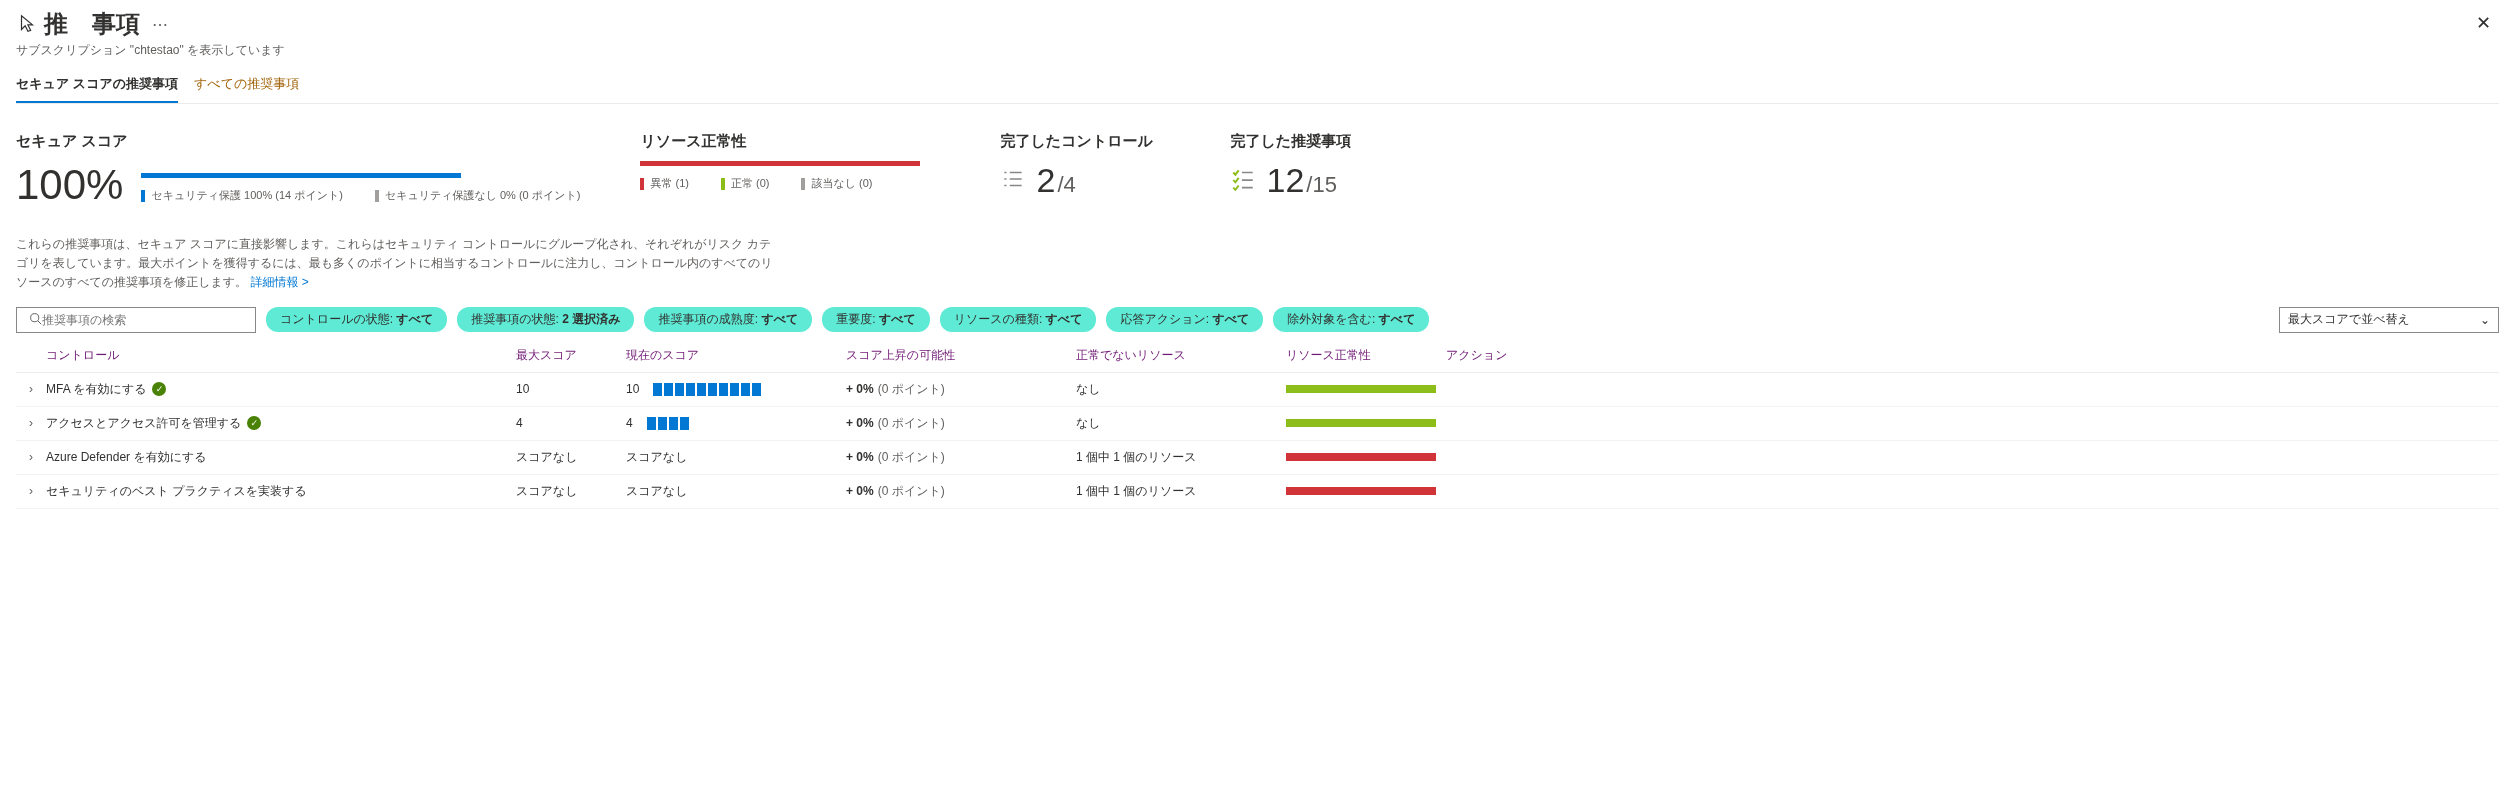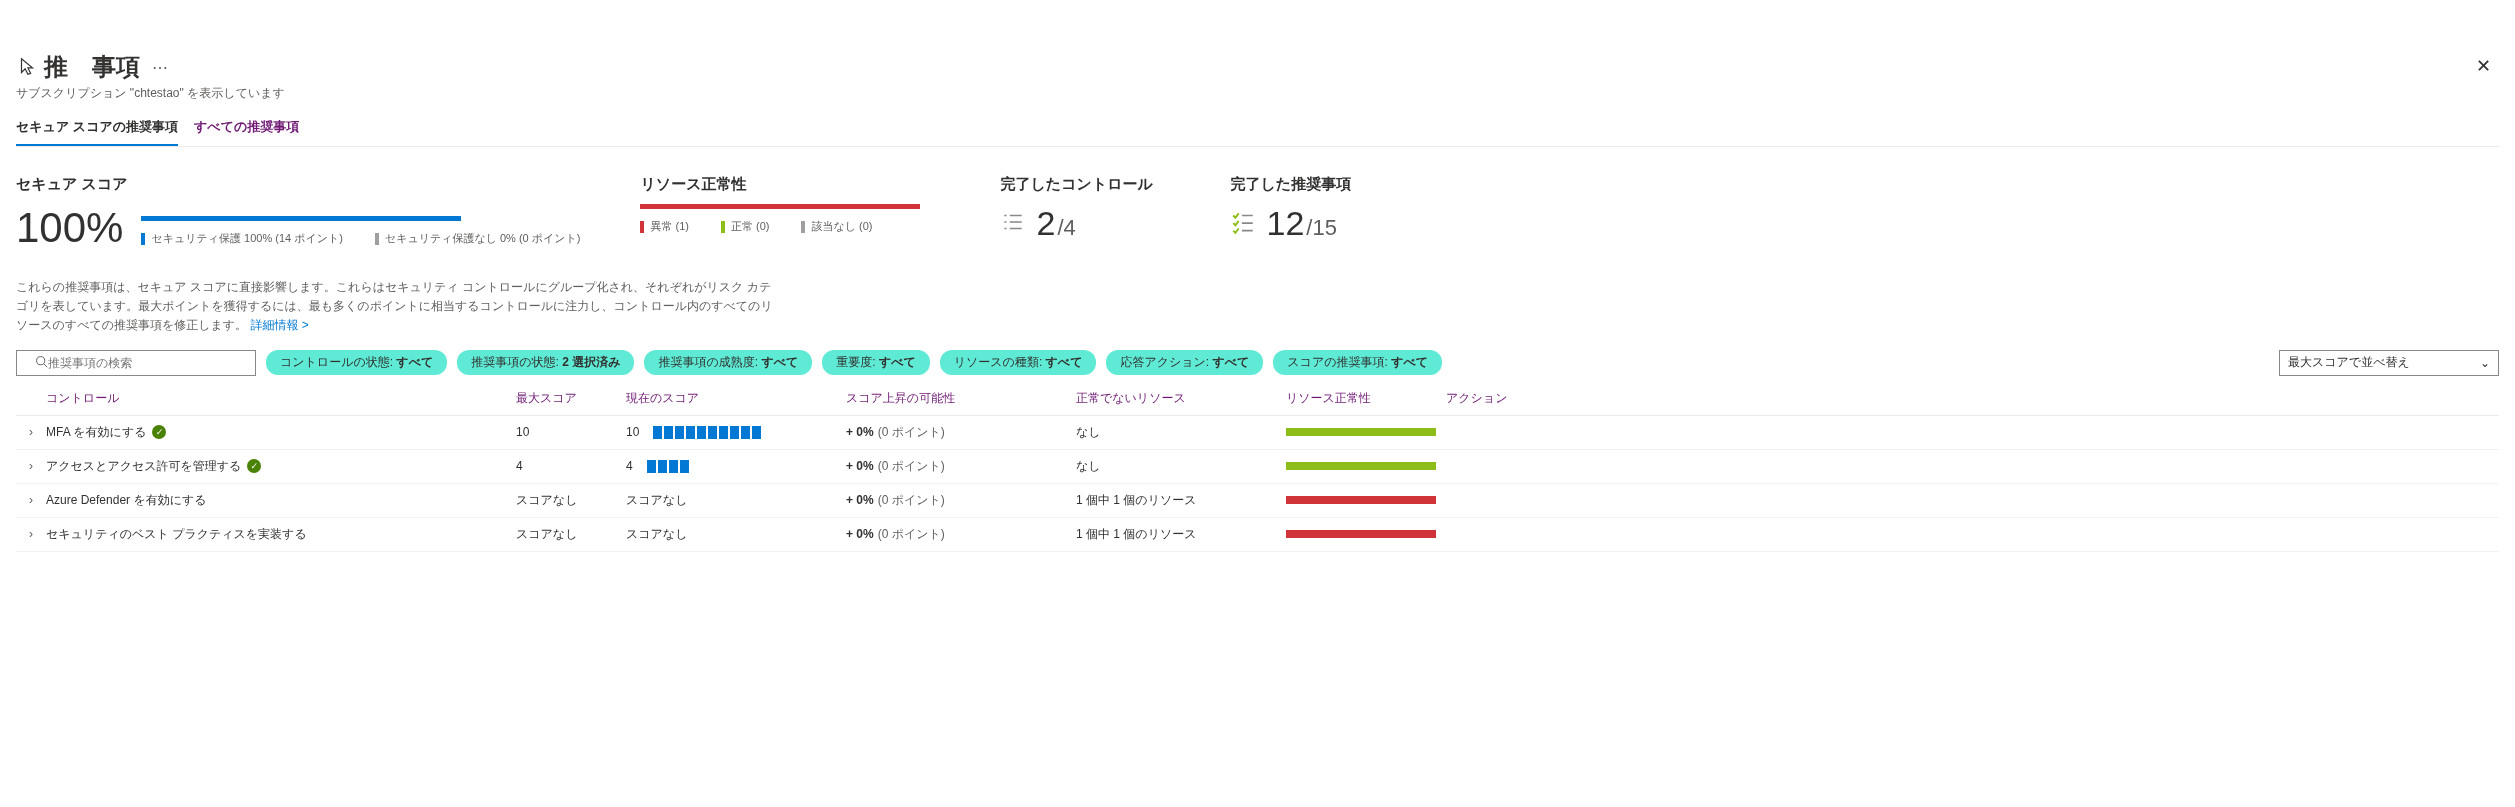--- a/index.html
+++ b/index.html
@@ -1,32 +1,32 @@
 <!DOCTYPE html>
 <html><head>
 <meta charset="utf-8">
 <style>
   * { box-sizing: border-box; margin: 0; padding: 0; }
   body { font-family: "Segoe UI", "Yu Gothic UI", "Meiryo", sans-serif; font-size: 13px; color: #323130; background: #fff; }
   
-  .page { padding: 8px 16px; margin-top: 43px; }
+  .page { padding: 8px 16px; }
   
   .header-row { display: flex; align-items: flex-start; justify-content: space-between; }
   .title-block { display: flex; align-items: center; gap: 12px; }
   .title { font-size: 24px; font-weight: 600; display: flex; align-items: center; gap: 6px; }
   .pointer-icon { width: 22px; height: 22px; display:inline-block; }
   .ellipsis { font-size: 16px; color: #605e5c; }
   .subtitle { font-size: 12px; color: #605e5c; margin-top: 2px; }
   .close-x { font-size: 18px; cursor: pointer; padding: 4px 8px; }
   
   .toolbar { display: flex; gap: 20px; margin: 14px 0 10px; align-items: center; }
   .toolbar-btn { display: flex; align-items: center; gap: 6px; color: #0078d4; cursor: pointer; font-size: 13px; }
   
   .tabs { display: flex; gap: 16px; border-bottom: 1px solid #edebe9; margin-top: 8px; }
-  .tab { padding: 8px 0; font-size: 13px; color: #701a75; cursor: pointer; border-bottom: 2px solid transparent; font-weight: bold; }
+  .tab { padding: 8px 0; font-size: 13px; color: #a16207; cursor: pointer; border-bottom: 2px solid transparent; }
   .tab.active { color: #323130; font-weight: 600; border-bottom-color: #0078d4; }
   
   .kpi-row { display: flex; gap: 60px; margin: 28px 0 20px; flex-wrap: wrap; }
   .kpi { min-width: 260px; }
   .kpi-label { font-size: 15px; font-weight: 700; margin-bottom: 10px; }
   .kpi-big { font-size: 42px; font-weight: 400; }
   .kpi-bar { height: 5px; background: #0078d4; width: 320px; margin: 6px 0 10px; }
   .kpi-bar.red { background: #d13438; width: 280px; }
   .kpi-legend { font-size: 11px; color: #605e5c; display: flex; gap: 32px; flex-wrap: wrap; align-items: center; }
   .lg-item { display: flex; align-items: center; gap: 6px; }
@@ -37,21 +37,21 @@
   .sw.green { background: #8cbd18; }
   
   .frac { font-size: 34px; font-weight: 400; display: flex; align-items: baseline; gap: 2px; }
   .frac .den { font-size: 22px; color: #605e5c; }
   .frac-icon { display:inline-flex; align-items:center; margin-right:8px; }
   
   .desc { font-size: 12px; color: #605e5c; margin: 26px 0 14px; max-width: 760px; line-height: 1.6; }
   .desc a { color: #0078d4; text-decoration: none; }
   
   .filters-row { display: flex; align-items: center; gap: 10px; flex-wrap: wrap; margin-bottom: 6px; }
-  .search-box { display: flex; align-items: center; border: 1px solid #8a8886; padding: 4px 18px; width: 240px; height: 26px; }
+  .search-box { display: flex; align-items: center; border: 1px solid #8a8886; padding: 4px 12px; width: 240px; height: 26px; }
   .search-box input { border: none; outline: none; flex: 1; font-size: 12px; background: transparent; }
   .pill { background: #5eead4; border-radius: 12px; padding: 4px 14px; font-size: 12px; color: #323130; cursor: pointer; white-space: nowrap; }
   .pill b { font-weight: 600; }
   .sort-select { margin-left: auto; border: 1px solid #8a8886; padding: 3px 8px; font-size: 12px; width: 220px; height: 26px; display: flex; align-items: center; justify-content: space-between; background: #fff; cursor: pointer; }
   
   .second-row { display:flex; align-items:center; gap:10px; margin-bottom: 10px; }
   .expand-btn { border: 1px solid #8a8886; padding: 3px 14px; font-size: 12px; background: #fff; cursor: pointer; height: 24px; }
   .reset-link { margin-left: auto; color: #0078d4; font-size: 12px; cursor: pointer; }
   
   .grid { width: 100%; }
@@ -181,21 +181,21 @@
             <path d="M11 11l4 4" stroke="#605e5c" stroke-width="1.2"></path>
           </svg></span>
       <input placeholder="推奨事項の検索" style="">
     </div>
     <span class="pill"><span>コントロールの状態: </span><b>すべて</b></span>
     <span class="pill"><span>推奨事項の状態: </span><b>2 選択済み</b></span>
     <span class="pill"><span>推奨事項の成熟度: </span><b>すべて</b></span>
     <span class="pill"><span>重要度: </span><b>すべて</b></span>
     <span class="pill"><span>リソースの種類: </span><b>すべて</b></span>
     <span class="pill"><span>応答アクション: </span><b>すべて</b></span>
-    <span class="pill"><span>スコアの推奨事項: </span><b>すべて</b></span>
+    <span class="pill"><span>除外対象を含む: </span><b>すべて</b></span>
     <div class="sort-select">
       <span>最大スコアで並べ替え</span>
       <span>⌄</span>
     </div>
   </div>
 
 
   <div class="grid">
     <div class="ghead">
       <div></div>

